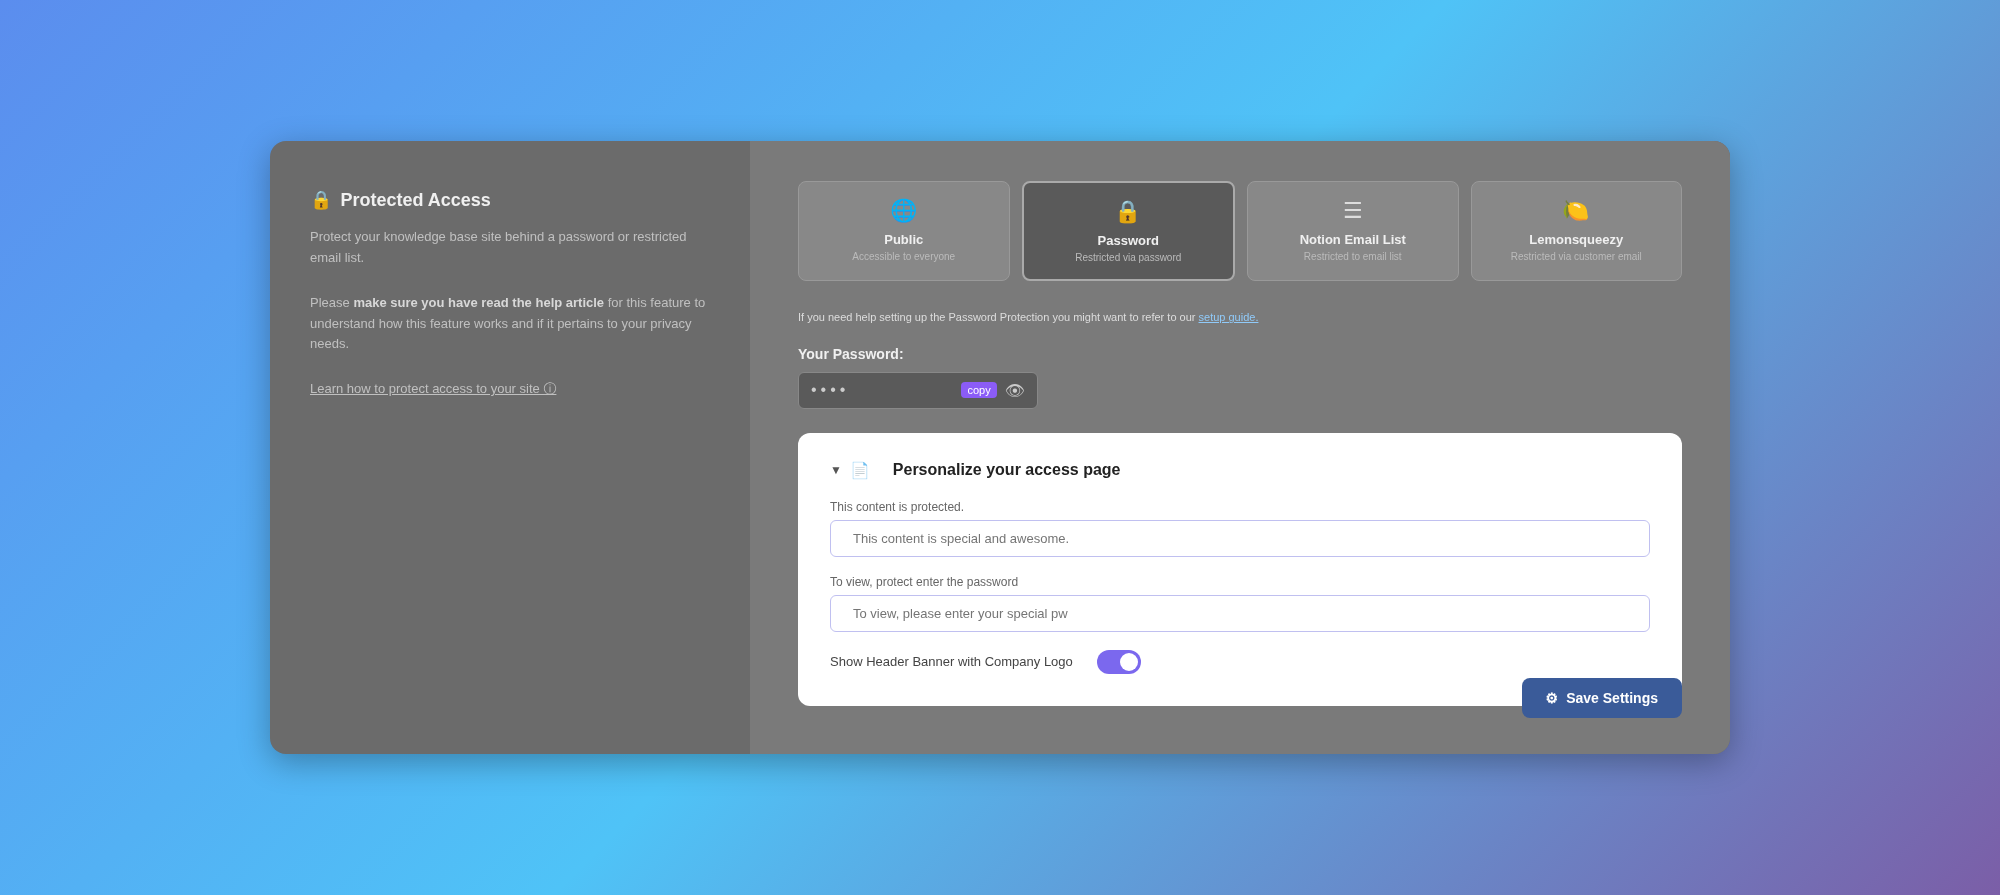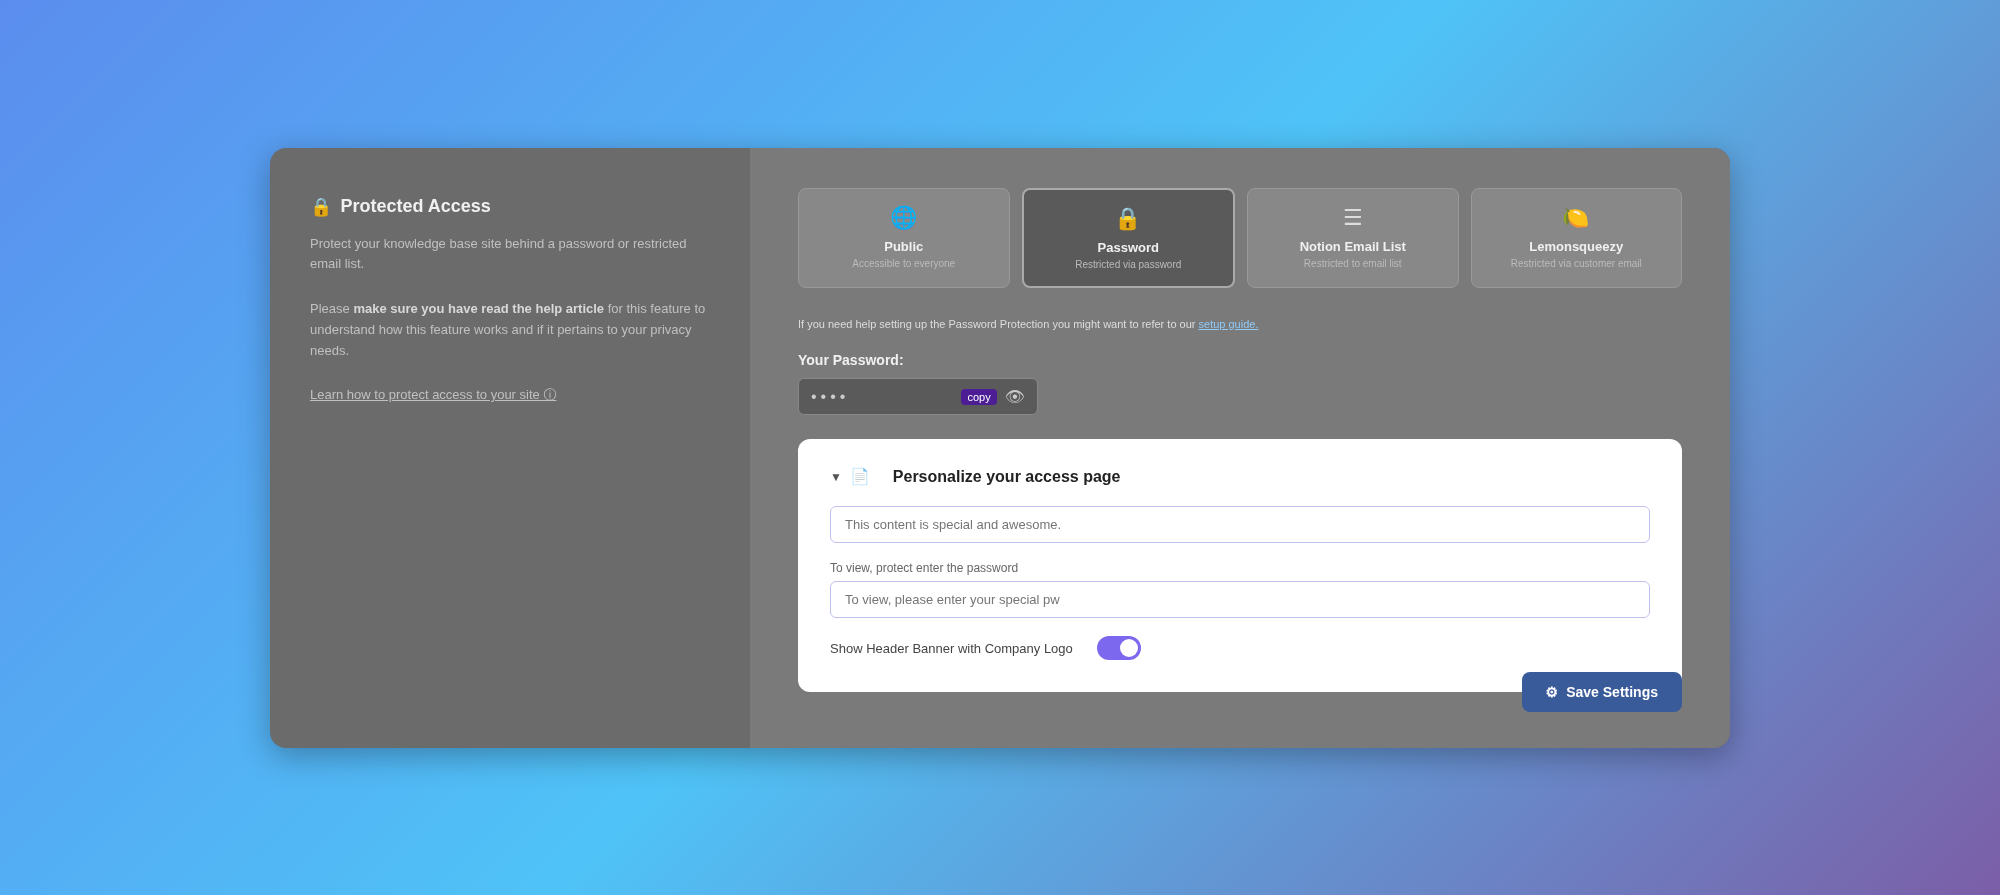--- a/index.html
+++ b/index.html
@@ -148,21 +148,21 @@
     }
 
     .password-dots {
       flex: 1;
       font-size: 16px;
       color: #ccc;
       letter-spacing: 4px;
     }
 
     .password-icon-btn {
-      background: #4c1d95;
+      background: #8b5cf6;
       border-radius: 4px;
       padding: 2px 6px;
       color: white;
       font-size: 11px;
       cursor: pointer;
     }
 
     .password-eye-btn {
       color: #ccc;
       cursor: pointer;
@@ -208,21 +208,21 @@
     .field-label {
       font-size: 12px;
       color: #666;
       margin-bottom: 6px;
     }
 
     .field-input {
       width: 100%;
       border: 1.5px solid #c0c0f0;
       border-radius: 6px;
-      padding: 10px 14px;
+      padding: 10px 22px;
       font-size: 13px;
       color: #333;
       outline: none;
       font-family: inherit;
     }
 
     .toggle-row {
       display: flex;
       align-items: center;
       gap: 24px;
@@ -360,20 +360,21 @@
 
     <div class="personalize-panel">
 
       <div class="personalize-header">
         <span class="chevron-icon">▼</span>
         <span class="page-icon">📄</span>
         <span class="personalize-title">Personalize your access page</span>
       </div>
 
       <div class="field-group">
+        <div class="field-label">This content is protected.</div>
         <input class="field-input" type="text" value="" placeholder="This content is special and awesome." style="">
       </div>
 
       <div class="field-group">
         <div class="field-label">To view, protect enter the password</div>
         <input class="field-input" type="text" value="" placeholder="To view, please enter your special pw" style="">
       </div>
 
       <div class="toggle-row">
         <span class="toggle-label">Show Header Banner with Company Logo</span>

